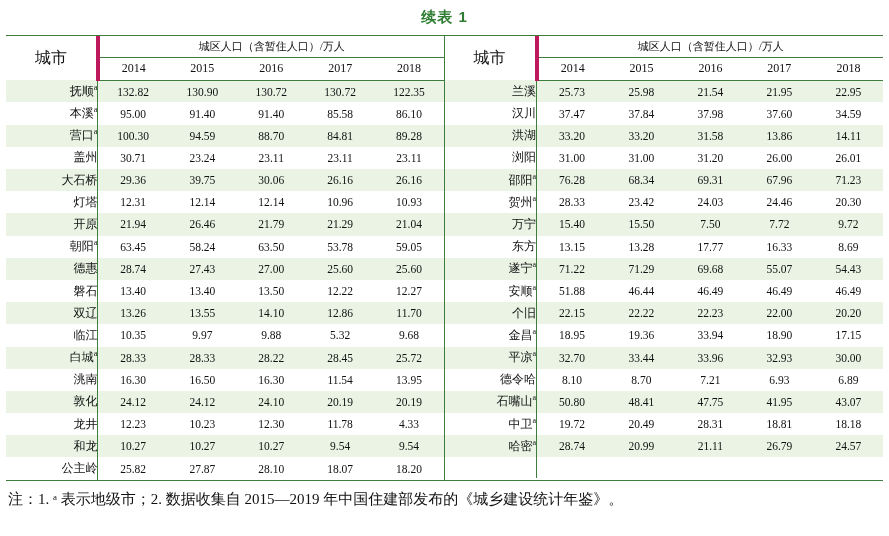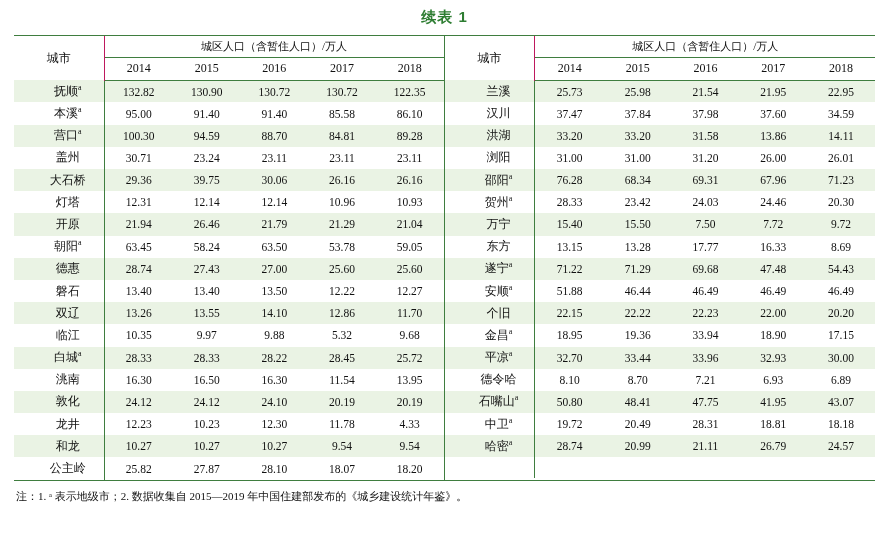--- a/index.html
+++ b/index.html
@@ -7,21 +7,21 @@
     width:889px;height:536px;
     background:#ffffff;
     font-family:"Liberation Serif","DejaVu Serif",serif;
     color:#111;
     overflow:hidden;
   }
   .page{
     position:relative;
     width:889px;height:516px;
     box-sizing:border-box;
-    padding:0 14px;
+    padding:0 6px;
   }
   .title{
     text-align:center;
     color:#2e7d32;
     font-size:15px;
     font-weight:bold;
     padding:8px 0 8px 0;
     letter-spacing:1px;
     font-family:"Liberation Sans","DejaVu Sans",sans-serif;
   }
@@ -41,49 +41,49 @@
     font-size:11.5px;
   }
   thead th{
     font-weight:normal;
     color:#111;
     padding:3px 0;
     line-height:1.25;
   }
   .hdr-city{
     width:21%;
-    border-right:1px solid #be185d;
+    border-right:4px solid #be185d;
     vertical-align:middle;
-    font-size:12px;
+    font-size:16px;
   }
   .hdr-span{
     border-bottom:1px solid #3f7d3f;
     font-size:11px;
     padding:4px 0 3px 0;
   }
   .hdr-year{
     font-size:12px;
     padding:3px 0 4px 0;
     border-bottom:1.1px solid #3f7d3f;
   }
   tbody tr td{
     padding:2.6px 0;
     text-align:center;
     white-space:nowrap;
   }
   tbody tr.alt td{background:#eaf3e4;}
   td.city{
-    text-align:center;
+    text-align:right;
     padding-left:18px;
     border-right:1px solid #3f7d3f;
     font-size:12px;
   }
   sup{font-size:8px;vertical-align:super;}
   .note{
-    font-size:11px;
+    font-size:15px;
     padding:7px 2px 0 2px;
     line-height:1.5;
   }
 </style>
 </head>
 <body>
 
 <div class="page">
 
   <div class="title">续表 1</div>
@@ -332,21 +332,21 @@
               <td>13.28</td>
               <td>17.77</td>
               <td>16.33</td>
               <td>8.69</td>
             </tr>
             <tr class="alt">
               <td class="city">遂宁<sup>a</sup></td>
               <td>71.22</td>
               <td>71.29</td>
               <td>69.68</td>
-              <td>47.48</td>
+              <td>55.07</td>
               <td>54.43</td>
             </tr>
             <tr>
               <td class="city">安顺<sup>a</sup></td>
               <td>51.88</td>
               <td>46.44</td>
               <td>46.49</td>
               <td>46.49</td>
               <td>46.49</td>
             </tr>

